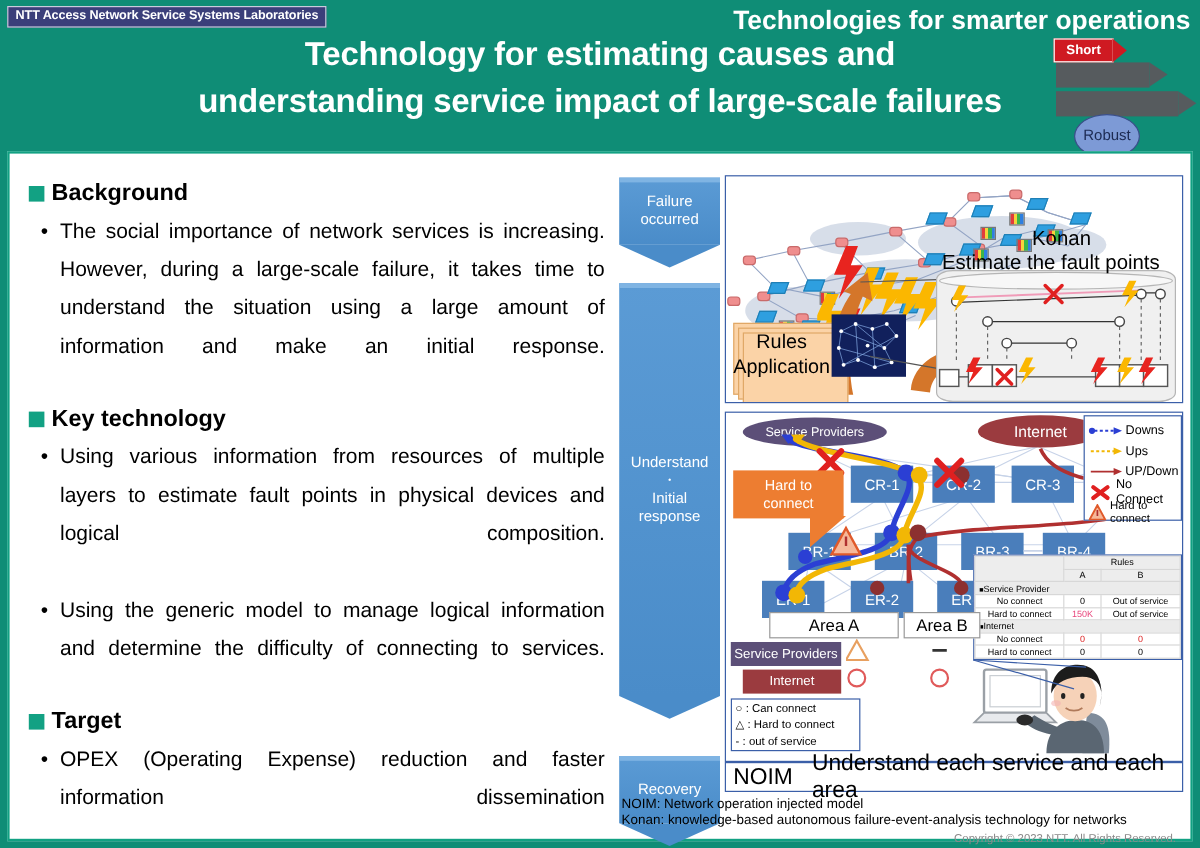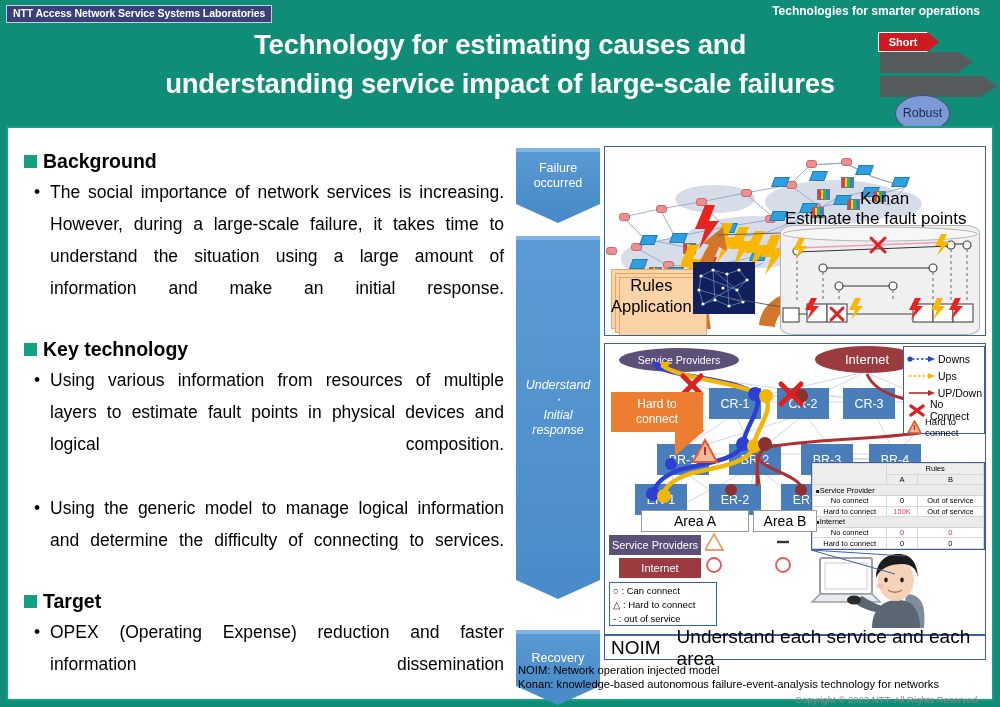--- a/index.html
+++ b/index.html
@@ -16,22 +16,22 @@
 
   
   #header{position:absolute;left:0;top:0;width:1000px;height:126px;background:#0f8d76;}
   #org-badge{
     position:absolute;left:6px;top:5px;
     background:#3b3f7a;color:#fff;border:1px solid #c9ccdd;
     font-size:10.5px;font-weight:bold;letter-spacing:-0.1px;
     padding:2px 6px 3px 6px;line-height:11px;white-space:nowrap;
   }
   #tagline{
-    position:absolute;right:20px;top:4px;color:#ffffff;
-    font-size:12px;font-weight:bold;white-space:nowrap;
+    position:absolute;right:8px;top:4px;color:#ffffff;
+    font-size:22px;font-weight:bold;white-space:nowrap;
   }
   #title{
     position:absolute;left:0;top:25px;width:1000px;
     text-align:center;color:#ffffff;font-weight:bold;font-size:27.5px;
     line-height:39px;letter-spacing:-0.2px;
   }
   #title .l2{display:block;}
 
   
   .arrow-gray{position:absolute;background:#565b5e;height:21px;}
@@ -83,21 +83,21 @@
   
   .flow{position:absolute;left:4px;width:84px;color:#fff;text-align:center;
         font-size:12.5px;line-height:15px;}
   .flow .body{background:linear-gradient(to bottom,#5b9bd5,#4a8cc9);position:relative;
         display:flex;align-items:center;justify-content:center;box-sizing:border-box;padding:0 2px;}
   .flow .body:before{content:"";position:absolute;left:0;top:0;width:100%;height:4px;background:#7fb4e3;}
   .flow .tip{width:0;height:0;margin:0 auto;
         border-left:42px solid transparent;border-right:42px solid transparent;
         border-top:19px solid #4a8cc9;}
   #flow1{top:12px;} #flow1 .body{height:56px;}
-  #flow2{top:100px;font-style:italic;} #flow2 .body{height:344px;}
+  #flow2{top:100px;} #flow2 .body{height:344px;}
   #flow3{top:467px;margin-top:27px;} #flow3 .body{height:56px;}
 
   
   #panel-top{
     position:absolute;left:92px;top:10px;width:382px;height:190px;
     background:#fff;border:1.5px solid #3b5fa8;box-sizing:border-box;overflow:hidden;text-align:center;
   }
   #panel-bot{
     position:absolute;left:92px;top:207px;width:382px;height:292px;
     background:#fff;border:1.5px solid #3b5fa8;box-sizing:border-box;overflow:hidden;

